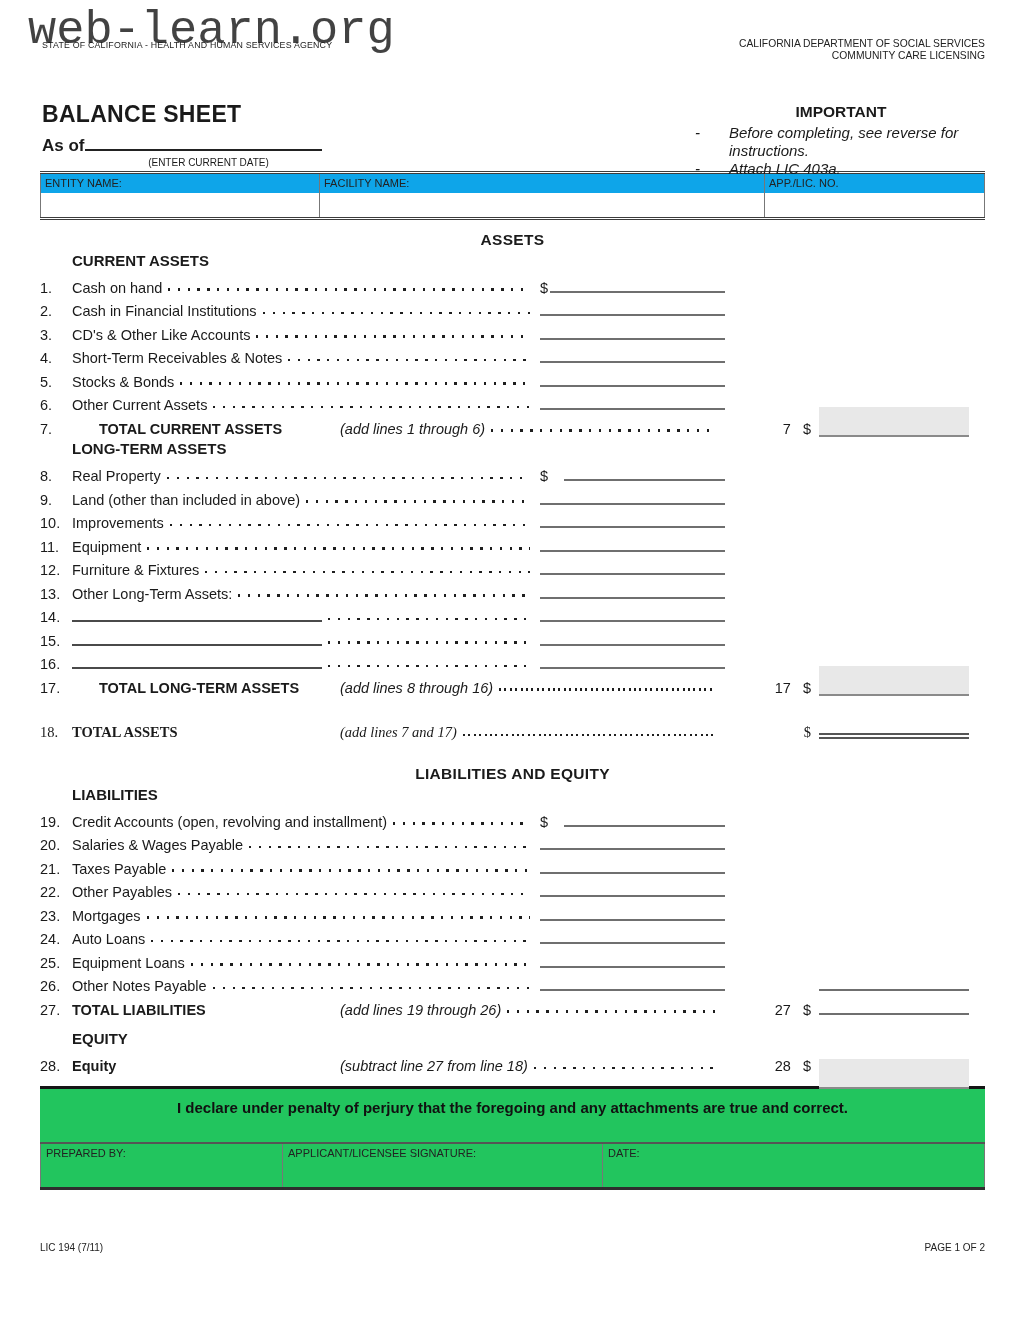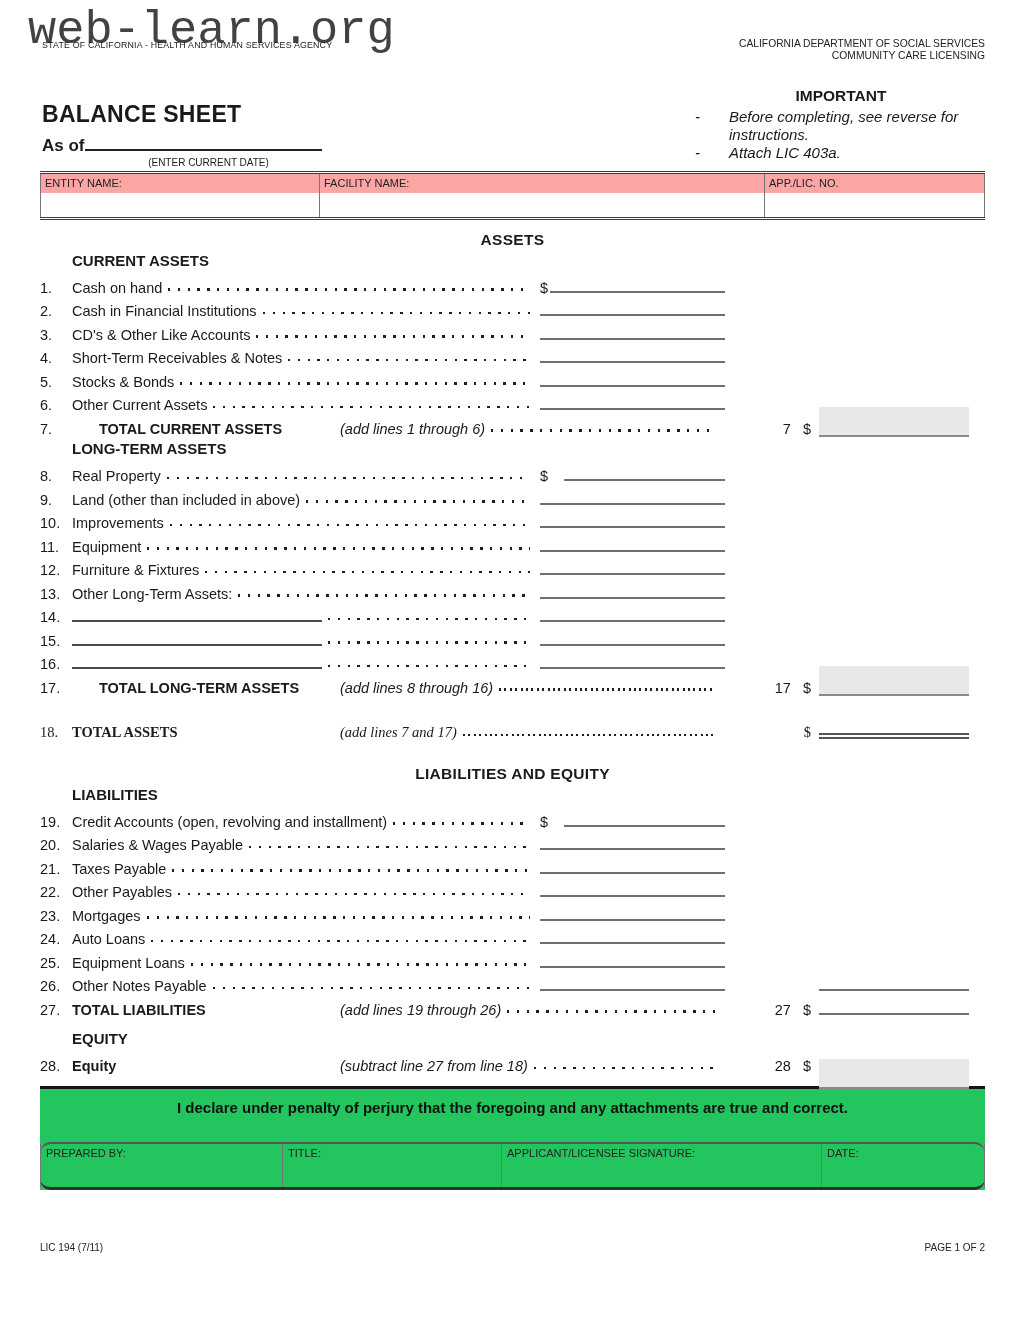--- a/index.html
+++ b/index.html
@@ -12,37 +12,37 @@
 
   
   .header { position: relative; height: 171px; }
   .agency { position: absolute; top: 40px; left: 2px; font-size: 8.8px; letter-spacing: .2px; color: #222; }
   .watermark {
     position: absolute; top: 4px; left: -12px;
     font-family: "Liberation Mono", "DejaVu Sans Mono", monospace;
     font-size: 47px; color: rgba(25,25,25,.82); white-space: nowrap;
   }
   .dept { position: absolute; top: 38px; right: 0; text-align: right; font-size: 10.3px; line-height: 11.5px; color: #222; }
-  .important { position: absolute; top: 87px; left: 655px; width: 292px; }
+  .important { position: absolute; top: 103px; left: 655px; width: 292px; }
   .imp-title { text-align: center; font-weight: bold; font-size: 15.5px; margin-bottom: 3px; }
   .imp-item { display: flex; font-style: italic; font-size: 15px; line-height: 18px; }
   .imp-dash { flex: 0 0 34px; }
   .imp-text { flex: 1; }
   .form-title { position: absolute; top: 101px; left: 2px; font-size: 23px; font-weight: bold; letter-spacing: .3px; }
   .asof { position: absolute; top: 136px; left: 2px; font-size: 17px; font-weight: bold; }
   .asof-line { display: inline-block; width: 237px; border-bottom: 2px solid #222; height: 14px; }
   .asof-hint { font-size: 10px; font-weight: normal; width: 237px; margin-left: 48px; text-align: center; margin-top: 1px; }
 
   
   .info-table { display: flex; border-top: 3px double #3c3c3c; border-bottom: 3px double #3c3c3c; height: 49px; }
   .info-cell { border-right: 1px solid #777; background: #fff; }
   .info-cell.c1 { flex: 0 0 280px; border-left: 1px solid #777; }
   .info-cell.c2 { flex: 0 0 445px; }
   .info-cell.c3 { flex: 1; }
-  .info-label { background: #fca5a5; font-size: 11px; padding: 3px 4px 2px; height: 19px; color: #222; }
+  .info-label { background: #0ea5e9; font-size: 11px; padding: 3px 4px 2px; height: 19px; color: #222; }
 
   
   .section-title { text-align: center; font-weight: bold; font-size: 15.5px; letter-spacing: .3px; margin-top: 11px; height: 17px; }
   .subheading { font-weight: bold; font-size: 15px; padding-left: 32px; height: 24px; display: flex; align-items: center; }
   .mt-18 { margin-top: 22px; font-family: Liberation Serif, serif; }
   .mt-le { margin-top: 24px; }
   .mt-eq { margin-top: 9px; }
 
   
   .row { display: flex; align-items: flex-end; height: 23.5px; font-size: 14.5px; }
@@ -63,21 +63,21 @@
   .graybox.low { margin-bottom: -15px; }
   .slotline { width: 150px; height: 2px; background: #6f6f6f; margin-bottom: 3px; }
   .dblline { width: 150px; height: 6px; border-top: 2px solid #555; border-bottom: 2px solid #555; margin-bottom: 2px; }
   .tlbl { flex: 0 0 268px; font-weight: bold; white-space: nowrap; }
   .tlbl.ind { padding-left: 27px; }
   .hint { font-style: italic; white-space: nowrap; }
 
   
   .decl { margin-top: 12px; border-top: 3px solid #151515; background: #22c55e; }
   .decl-text { text-align: center; font-weight: bold; font-size: 15px; padding: 10px 0 26px; color: #111; }
-  .sig-table { display: flex; border-top: 2px solid #555; border-bottom: 3px solid #2e2e2e; height: 48px; border-radius: 11px; }
+  .sig-table { display: flex; border-top: 2px solid #555; border-bottom: 3px solid #2e2e2e; height: 48px; }
   .sig-cell { border-right: 1px solid #777; padding: 3px 5px; font-size: 11px; color: #222; }
   .sig-cell.s1 { flex: 0 0 243px; border-left: 1px solid #777; }
   .sig-cell.s2 { flex: 0 0 219px; }
   .sig-cell.s3 { flex: 0 0 320px; }
   .sig-cell.s4 { flex: 1; }
 
   .footer { display: flex; justify-content: space-between; margin-top: 52px; font-size: 10px; color: #222; }
 </style>
 </head>
 <body>
@@ -399,21 +399,20 @@
         <span class="tnum">28</span>
         <span class="dol">$</span>
         <span class="graybox low"></span>
       </span>
   </div>
 
   <div class="decl">
     <div class="decl-text">I declare under penalty of perjury that the foregoing and any attachments are true and correct.</div>
     <div class="sig-table">
       <div class="sig-cell s1"><span>PREPARED BY:</span></div>
-      <div class="sig-cell s2"><span>TITLE:</span></div>
       <div class="sig-cell s3"><span>APPLICANT/LICENSEE SIGNATURE:</span></div>
       <div class="sig-cell s4"><span>DATE:</span></div>
     </div>
   </div>
 
   <div class="footer">
     <span>LIC 194 (7/11)</span>
     <span>PAGE 1 OF 2</span>
   </div>
 

